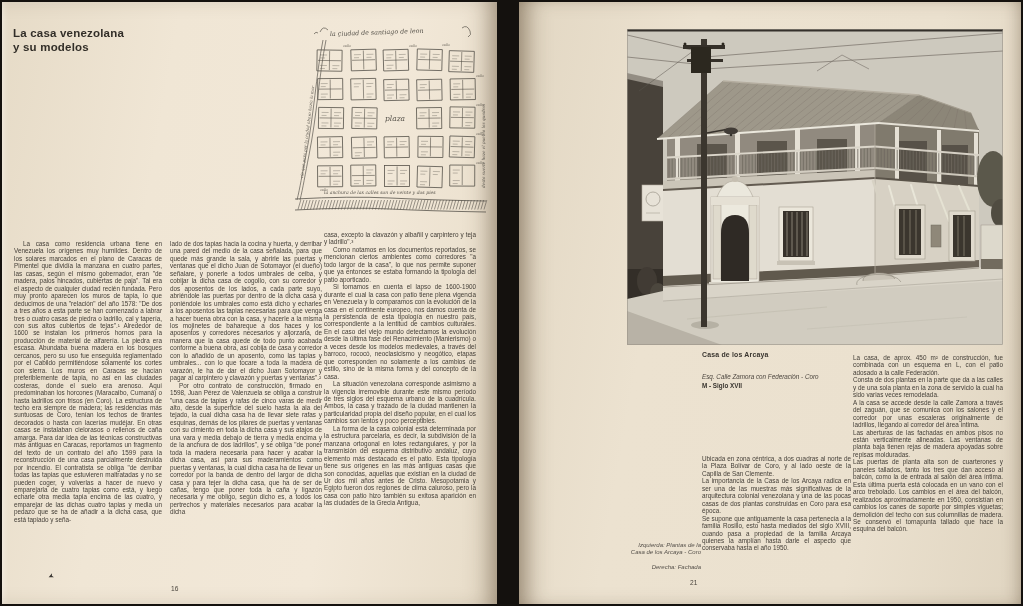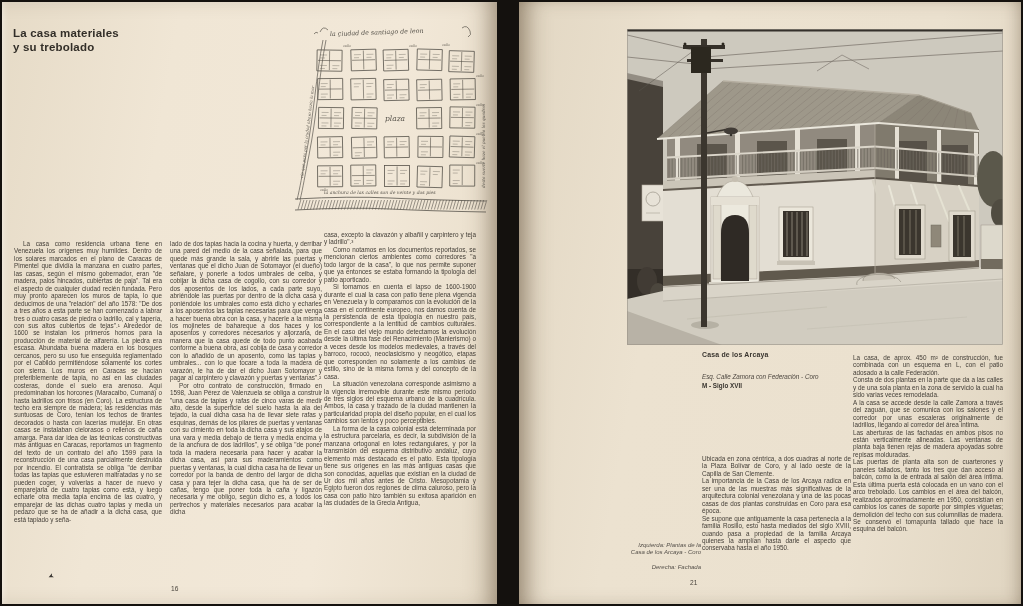--- a/index.html
+++ b/index.html
@@ -34,22 +34,22 @@
   .fig-cap p:nth-child(3){margin-top:7px}
   svg.map{position:absolute;left:288px;top:18px}
   svg.photo{position:absolute;left:108px;top:27px}
   .hand{font-family:"DejaVu Serif",serif;font-style:italic;fill:#57534b}
 </style>
 </head>
 <body>
 
 <div class="page page-left">
   <div class="title">
-    <div>La casa materiales</div>
-    <div>y su trebolado</div>
+    <div>La casa venezolana</div>
+    <div>y su modelos</div>
   </div>
 
   <svg class="map" width="200" height="200" viewBox="0 0 200 200">
     <g stroke="#57534b" stroke-width="0.7" fill="none">
       <path d="M30,12 q3,-7 8,-2 M24,14 q2,-3 4,-1"></path>
       <path d="M172,8 q5,-4 8,3 q2,4 -2,6"></path>
     </g>
     <text class="hand" x="40" y="14" font-size="6.3" transform="rotate(-2 100 12)">la çiudad de santiago de leon</text>
     <g id="map-blocks">
         <g transform="rotate(0.9 39.00065741501779 40.04917420402596)" stroke="#56524a" fill="none">

